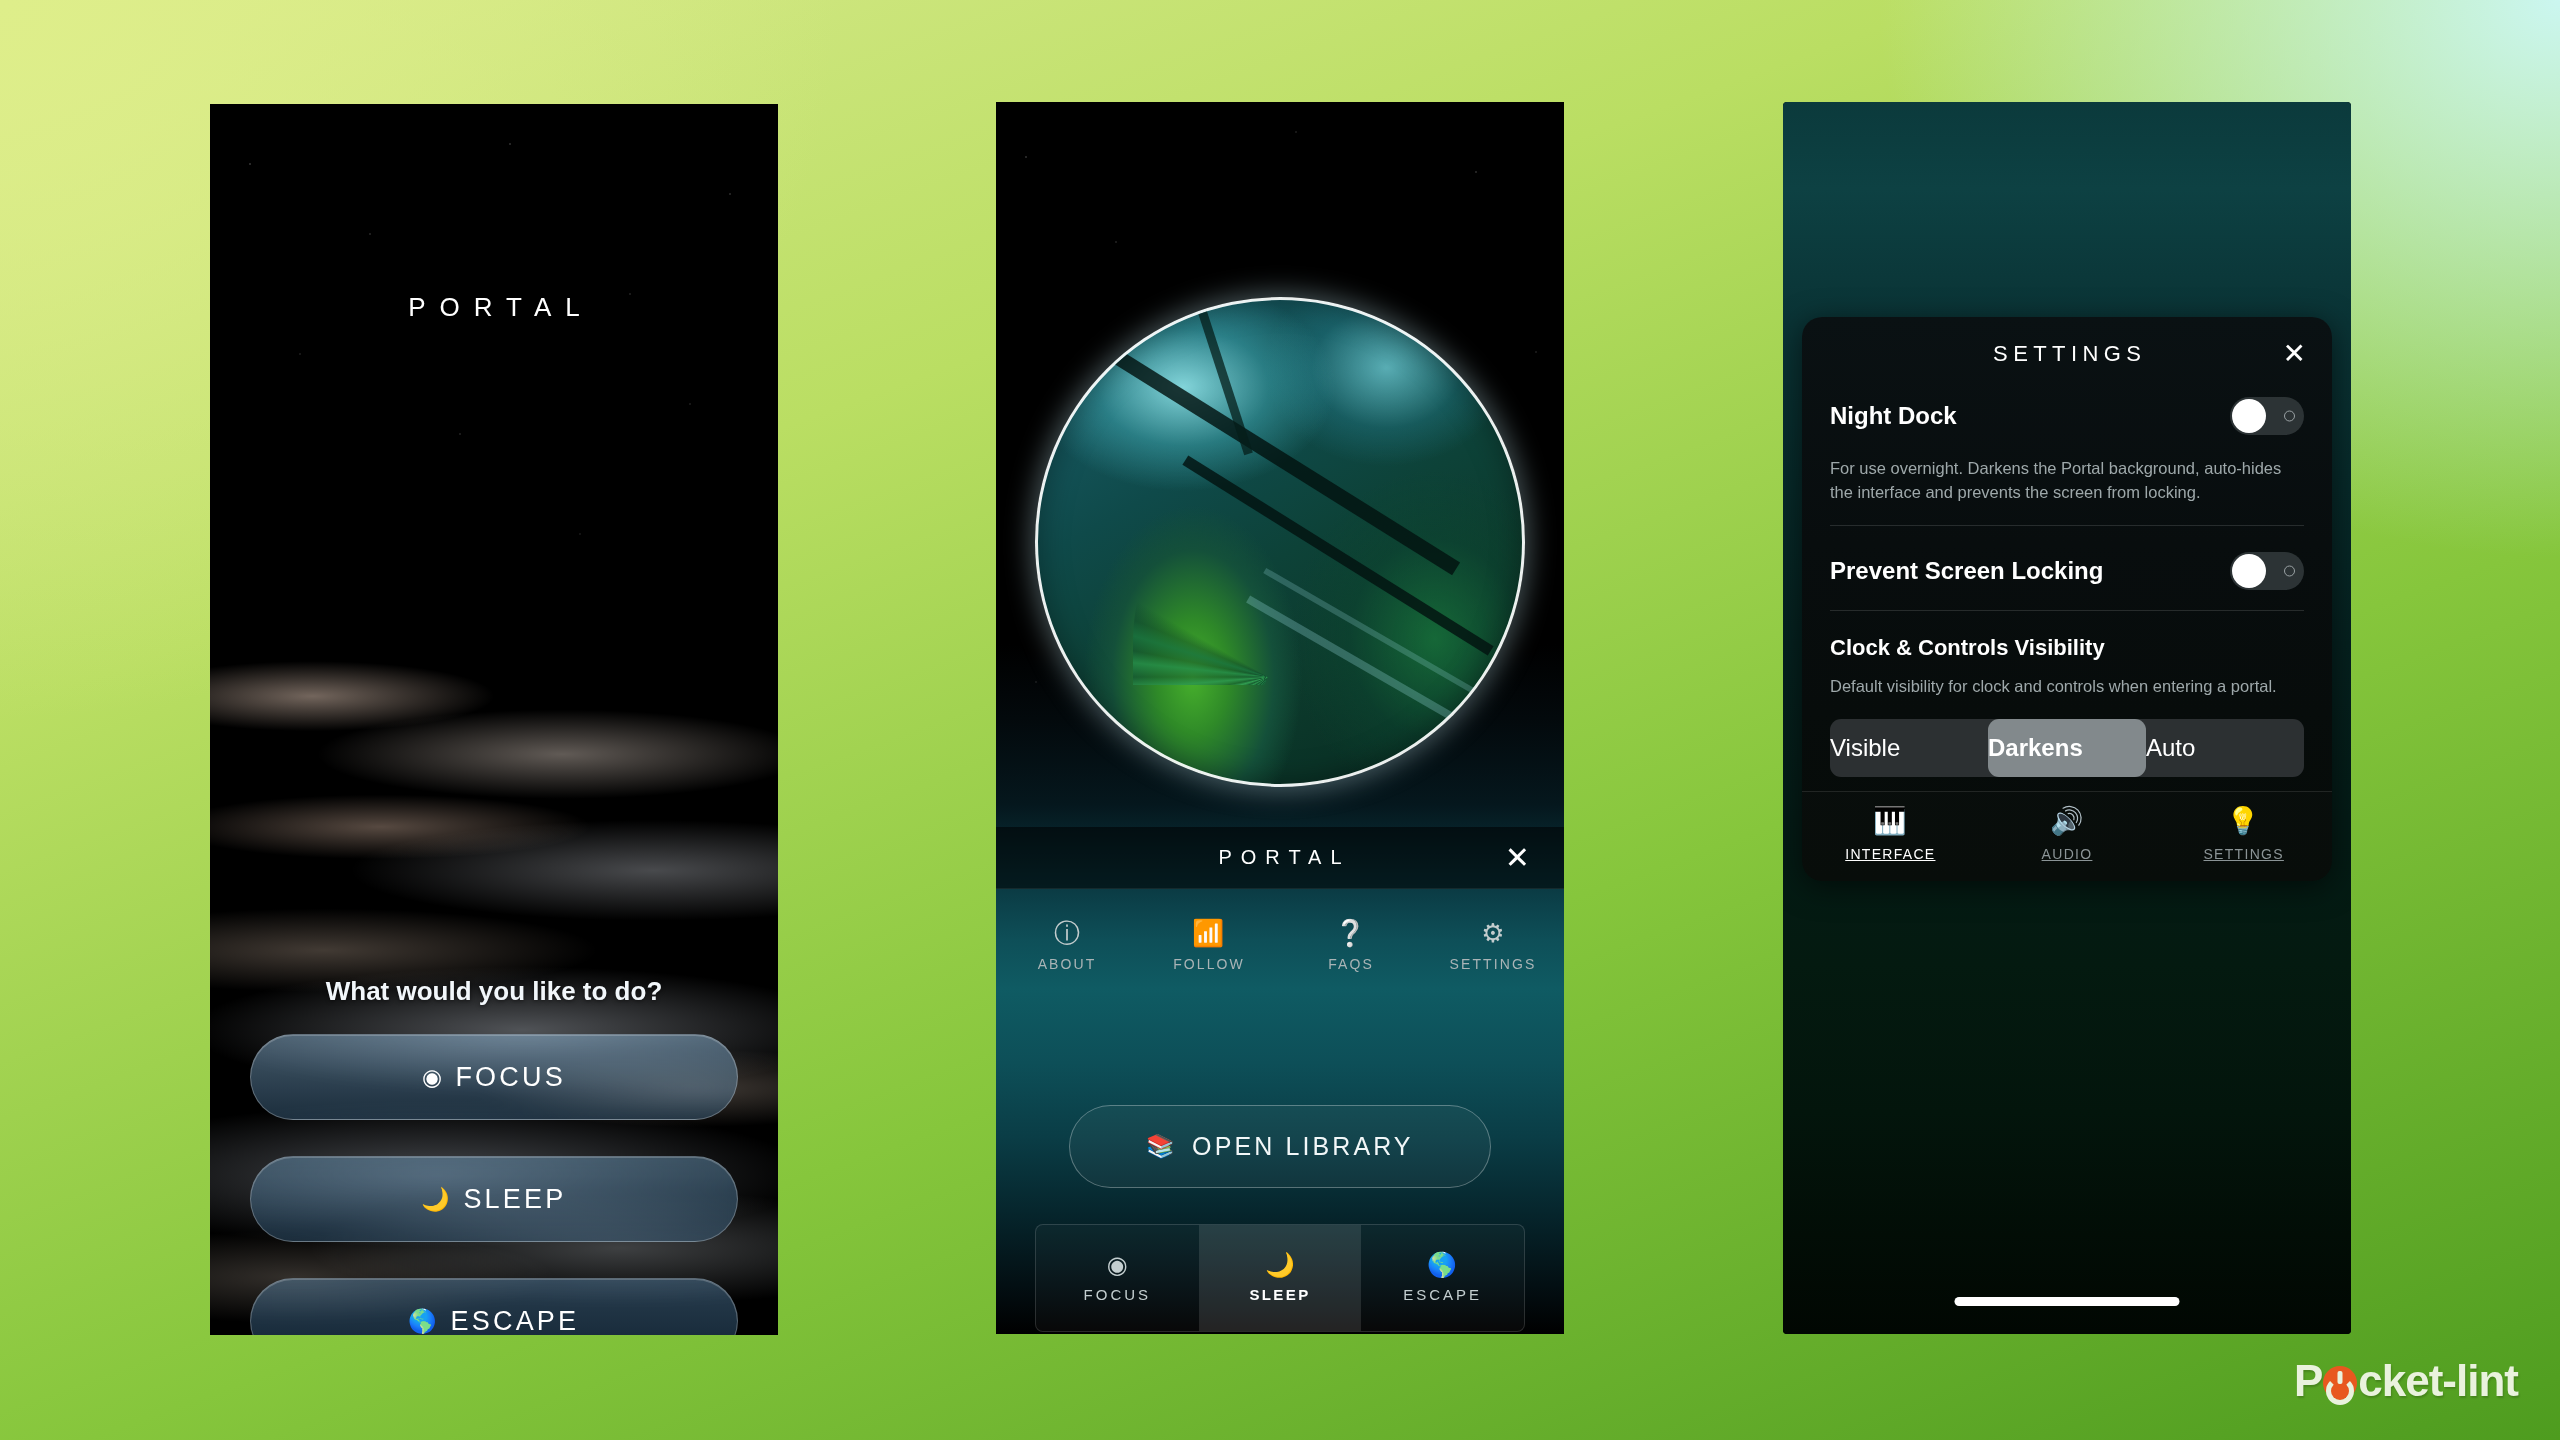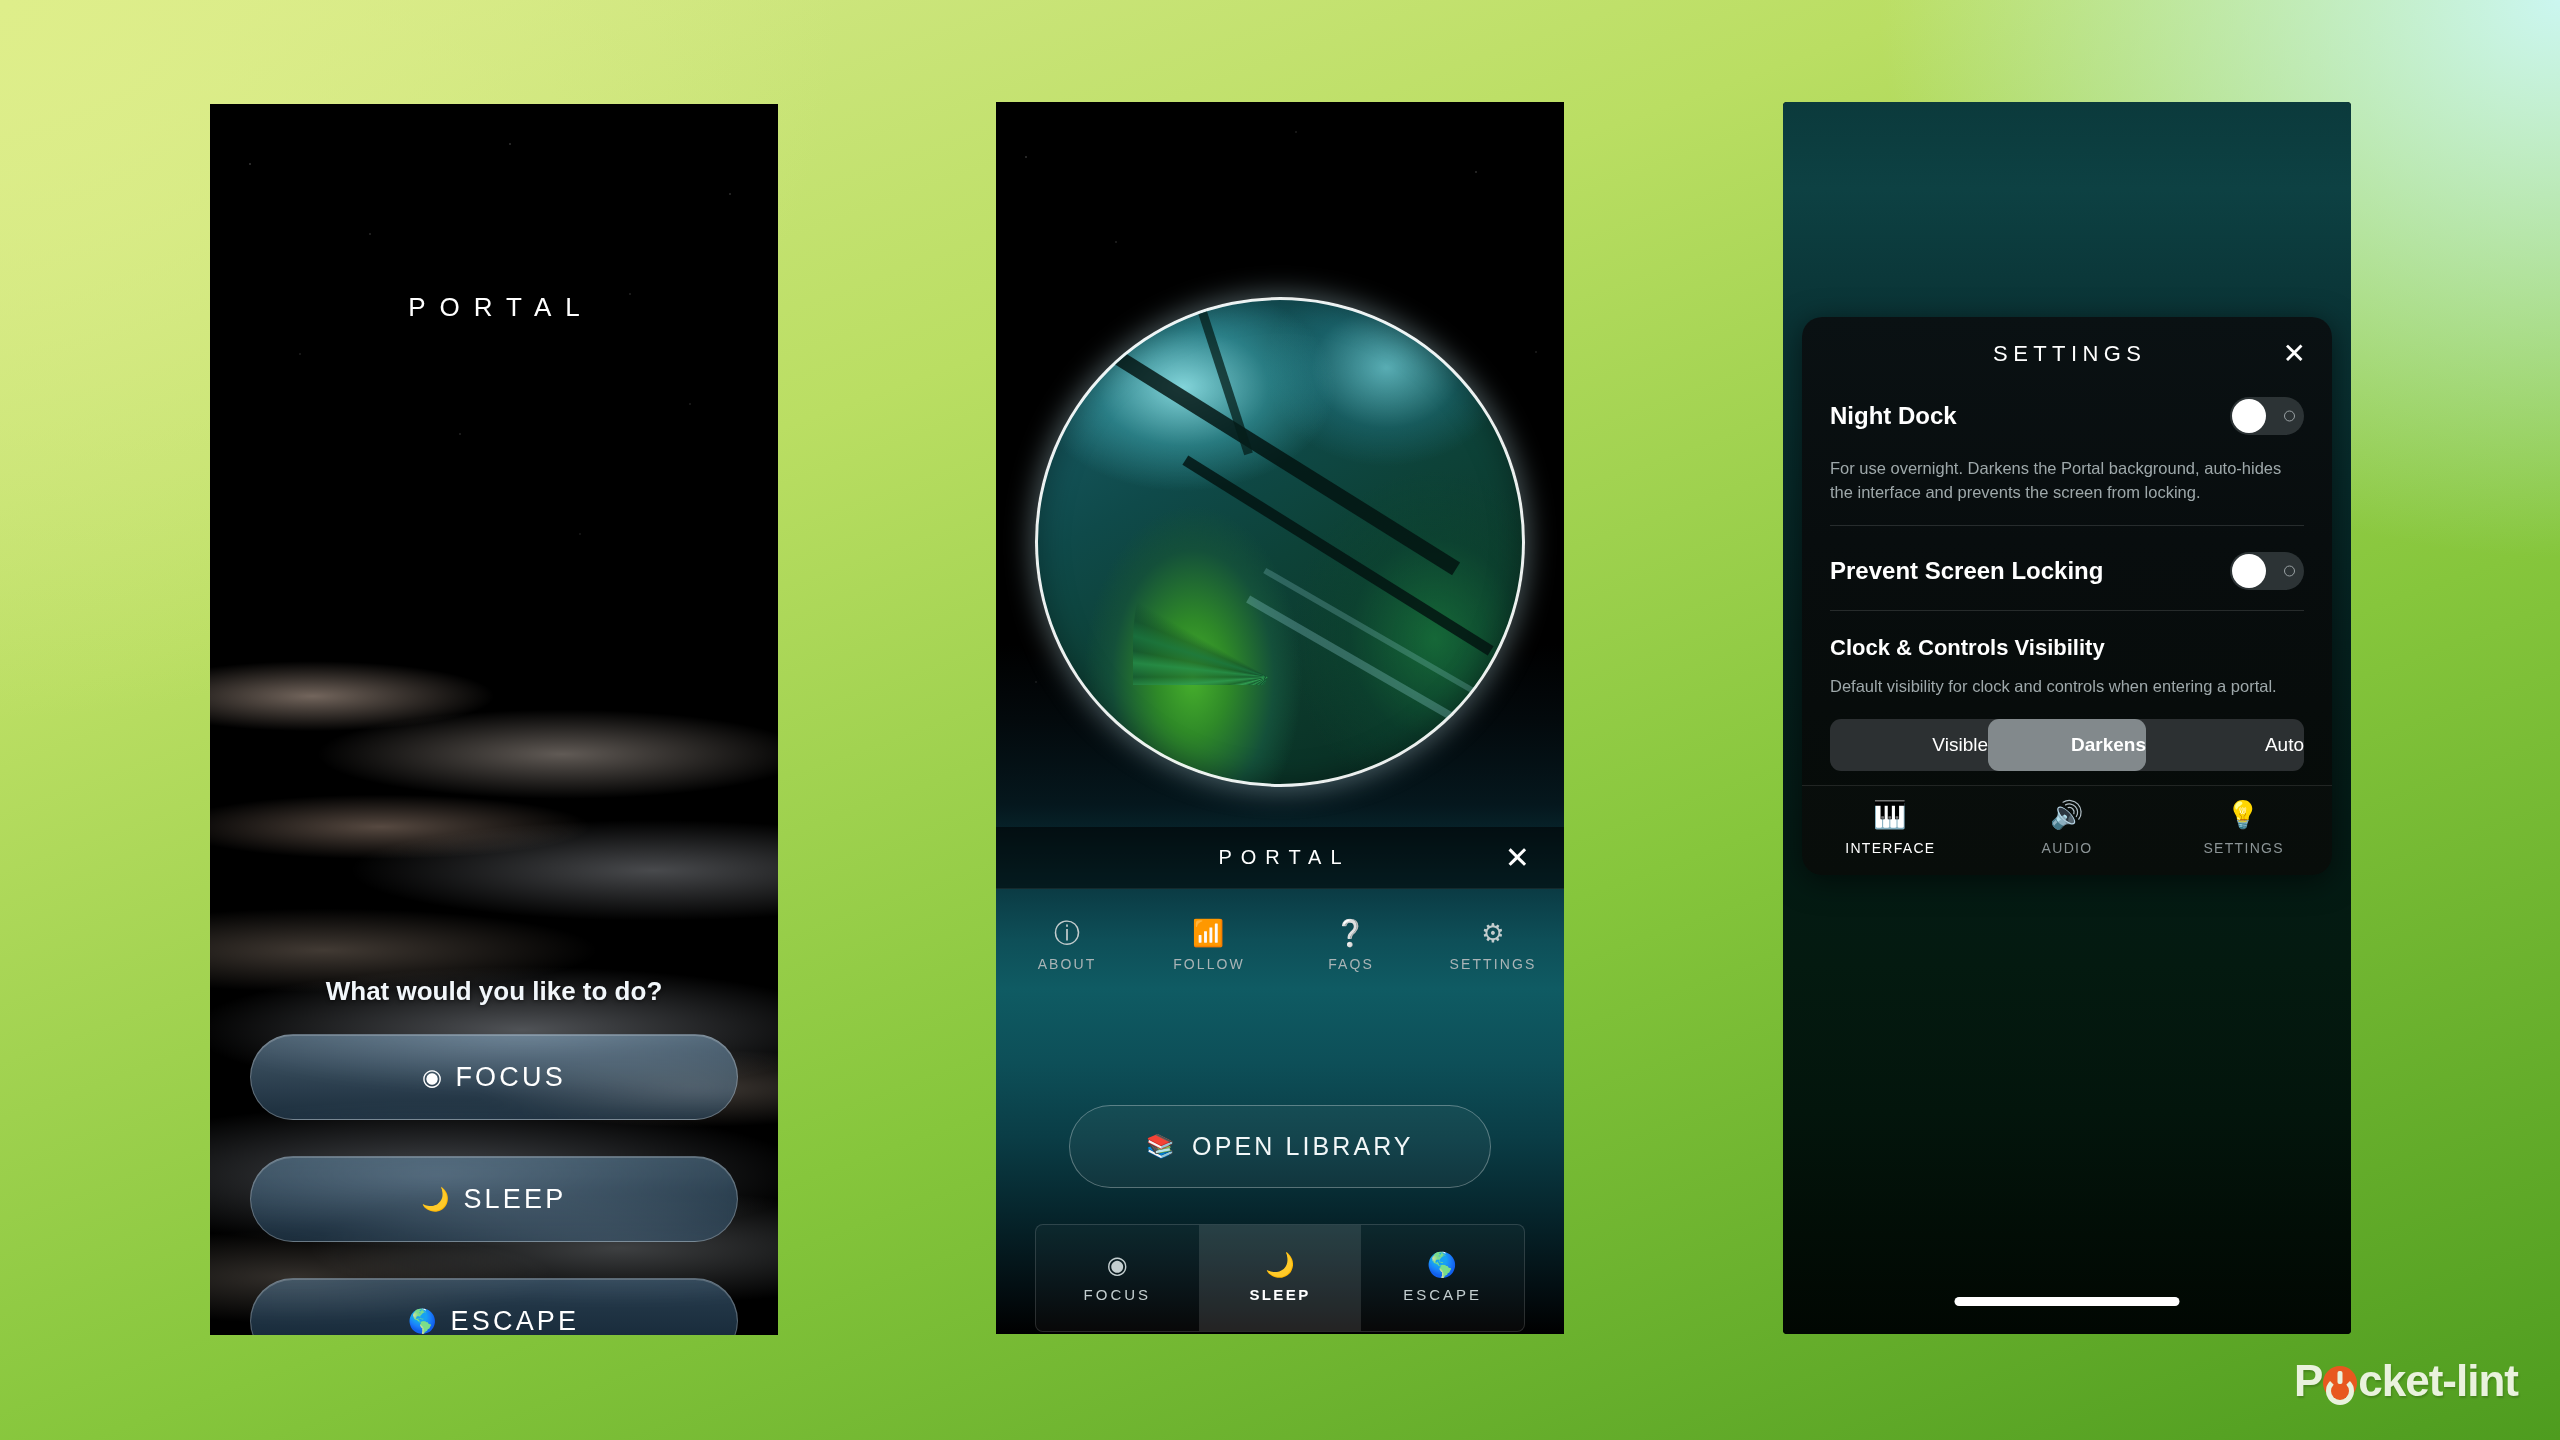--- a/index.html
+++ b/index.html
@@ -189,28 +189,28 @@
     position:relative; flex:none; }
   .p3-toggle .knob { position:absolute; left:2px; top:2px; width:34px; height:34px;
     border-radius:50%; background:#fff; }
   .p3-toggle .off { position:absolute; right:9px; top:50%; transform:translateY(-50%);
     width:11px; height:11px; border-radius:50%; border:1.6px solid #9aa2a4; }
   .p3-desc { color:#9ea8aa; font-size:16.5px; line-height:1.45; margin-top:22px; }
   .p3-sep { height:1px; background: rgba(255,255,255,.13); margin: 20px 0 0 0; }
   .p3-sec-title { color:#fff; font-size:22px; font-weight:600; margin-top:24px; }
   .p3-seg { display:flex; border-radius:11px; overflow:hidden; background:#2c3032;
     margin-top:20px; margin-bottom:14px; }
-  .p3-seg .s { flex:1; text-align:right; padding:15px 0; color:#fff; font-size:19px; }
+  .p3-seg .s { flex:1; text-align:left; padding:15px 0; color:#fff; font-size:24px; }
   .p3-seg .s.active { background:#82898c; border-radius:11px; font-weight:600; }
   .p3-tabs { display:flex; border-top:1px solid rgba(255,255,255,.10);
     background: rgba(255,255,255,.012); padding: 16px 0 18px 0; }
   .p3-tabs .t { flex:1; text-align:center; color:#8b9496; }
   .p3-tabs .t.active { color:#fff; }
   .p3-tabs .t .gl { display:block; font-size:27px; line-height:27px; margin-bottom:10px; }
-  .p3-tabs .t .lb { font-size:14px; letter-spacing:1.3px; }
+  .p3-tabs .t .lb { font-size:14px; letter-spacing:1.3px;text-decoration:underline; }
   .p3-home { position:absolute; left:50%; bottom:28px; transform:translateX(-50%);
     width:225px; height:9px; border-radius:5px; background:#fff; }
 
   
   #wm { position:absolute; right:42px; bottom:34px; display:flex; align-items:baseline;
         font-size:44px; font-weight:700; letter-spacing:-1px; }
   #wm .w1, #wm .w2 { color:#e9f2dd; text-shadow: 1px 2px 2px rgba(0,0,0,.18); }
   #wm .pw { position:relative; display:inline-block; width:34px; height:34px;
             border-radius:50%; background:#e8581f; margin:0 1px; top:4px; }
   #wm .pw::before { content:""; position:absolute; left:50%; top:5px; transform:translateX(-50%);

